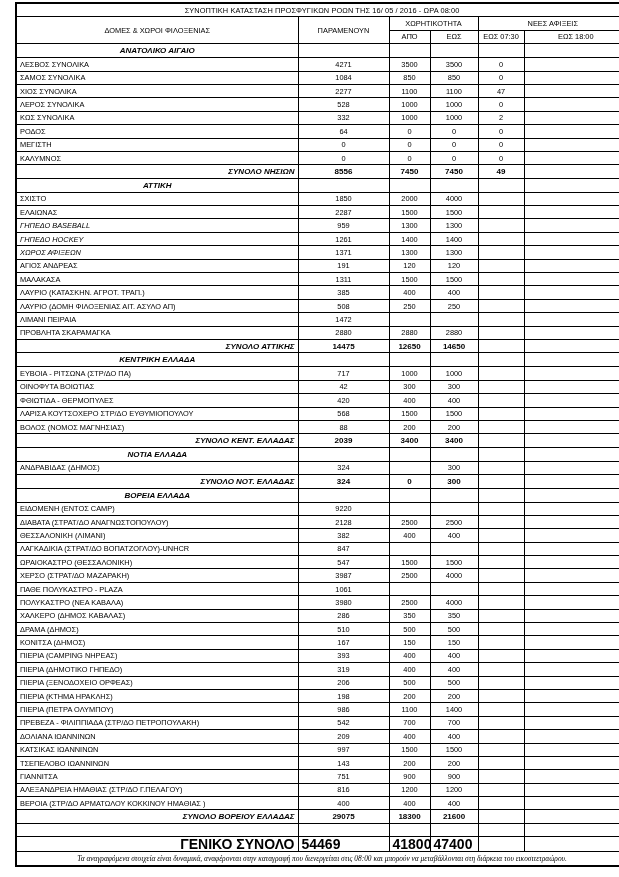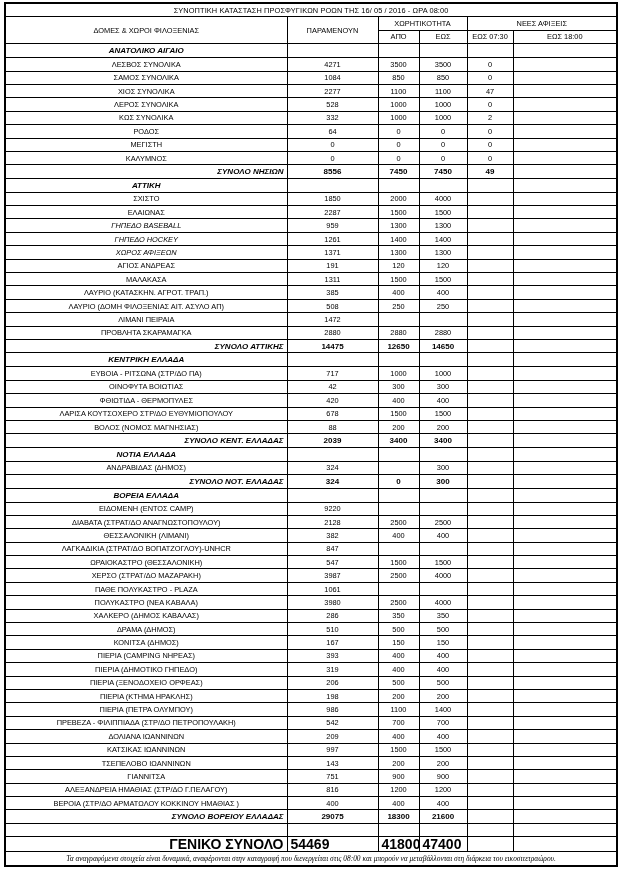--- a/index.html
+++ b/index.html
@@ -13,21 +13,21 @@
     height: 877px;
     font-family: "Liberation Sans", "DejaVu Sans", sans-serif;
     color: #000000;
     overflow: hidden;
   }
 
   #sheet {
     box-sizing: border-box;
     width: 619px;
     height: 877px;
-    padding: 2px 3px 2px 4px;
+    padding: 2px 3px 2px 15px;
     background: #ffffff;
   }
 
   table.grid {
     border-collapse: collapse;
     table-layout: fixed;
     width: 612px;
     border: 2px solid #000;
     background: #fff;
   }
@@ -61,21 +61,21 @@
   }
   .hdr {
     text-align: center;
     font-weight: bold;
     font-size: 8.2px;
   }
   .hdr-main { height: 22px; }
   .hdr-sub  { height: 13px; }
 
   
-  .name      { text-align: center; }
+  .name      { text-align: left; }
   .name.ital { font-style: italic; margin-left: 40px; }
   .num       { text-align: center; }
 
   tr.section td {
     text-align: center;
     font-weight: bold;
     font-size: 8px;
     height: 13px;
     font-style: italic;
   }
@@ -346,21 +346,21 @@
         <tr>
           <td class="name">ΦΘΙΩΤΙΔΑ - ΘΕΡΜΟΠΥΛΕΣ</td>
           <td class="num">420</td>
           <td class="num">400</td>
           <td class="num">400</td>
           <td class="num"></td>
           <td class="num"></td>
         </tr>
         <tr>
           <td class="name">ΛΑΡΙΣΑ ΚΟΥΤΣΟΧΕΡΟ ΣΤΡ/ΔΟ ΕΥΘΥΜΙΟΠΟΥΛΟΥ</td>
-          <td class="num">678</td>
+          <td class="num">568</td>
           <td class="num">1500</td>
           <td class="num">1500</td>
           <td class="num"></td>
           <td class="num"></td>
         </tr>
         <tr>
           <td class="name">ΒΟΛΟΣ (ΝΟΜΟΣ ΜΑΓΝΗΣΙΑΣ)</td>
           <td class="num">88</td>
           <td class="num">200</td>
           <td class="num">200</td>

